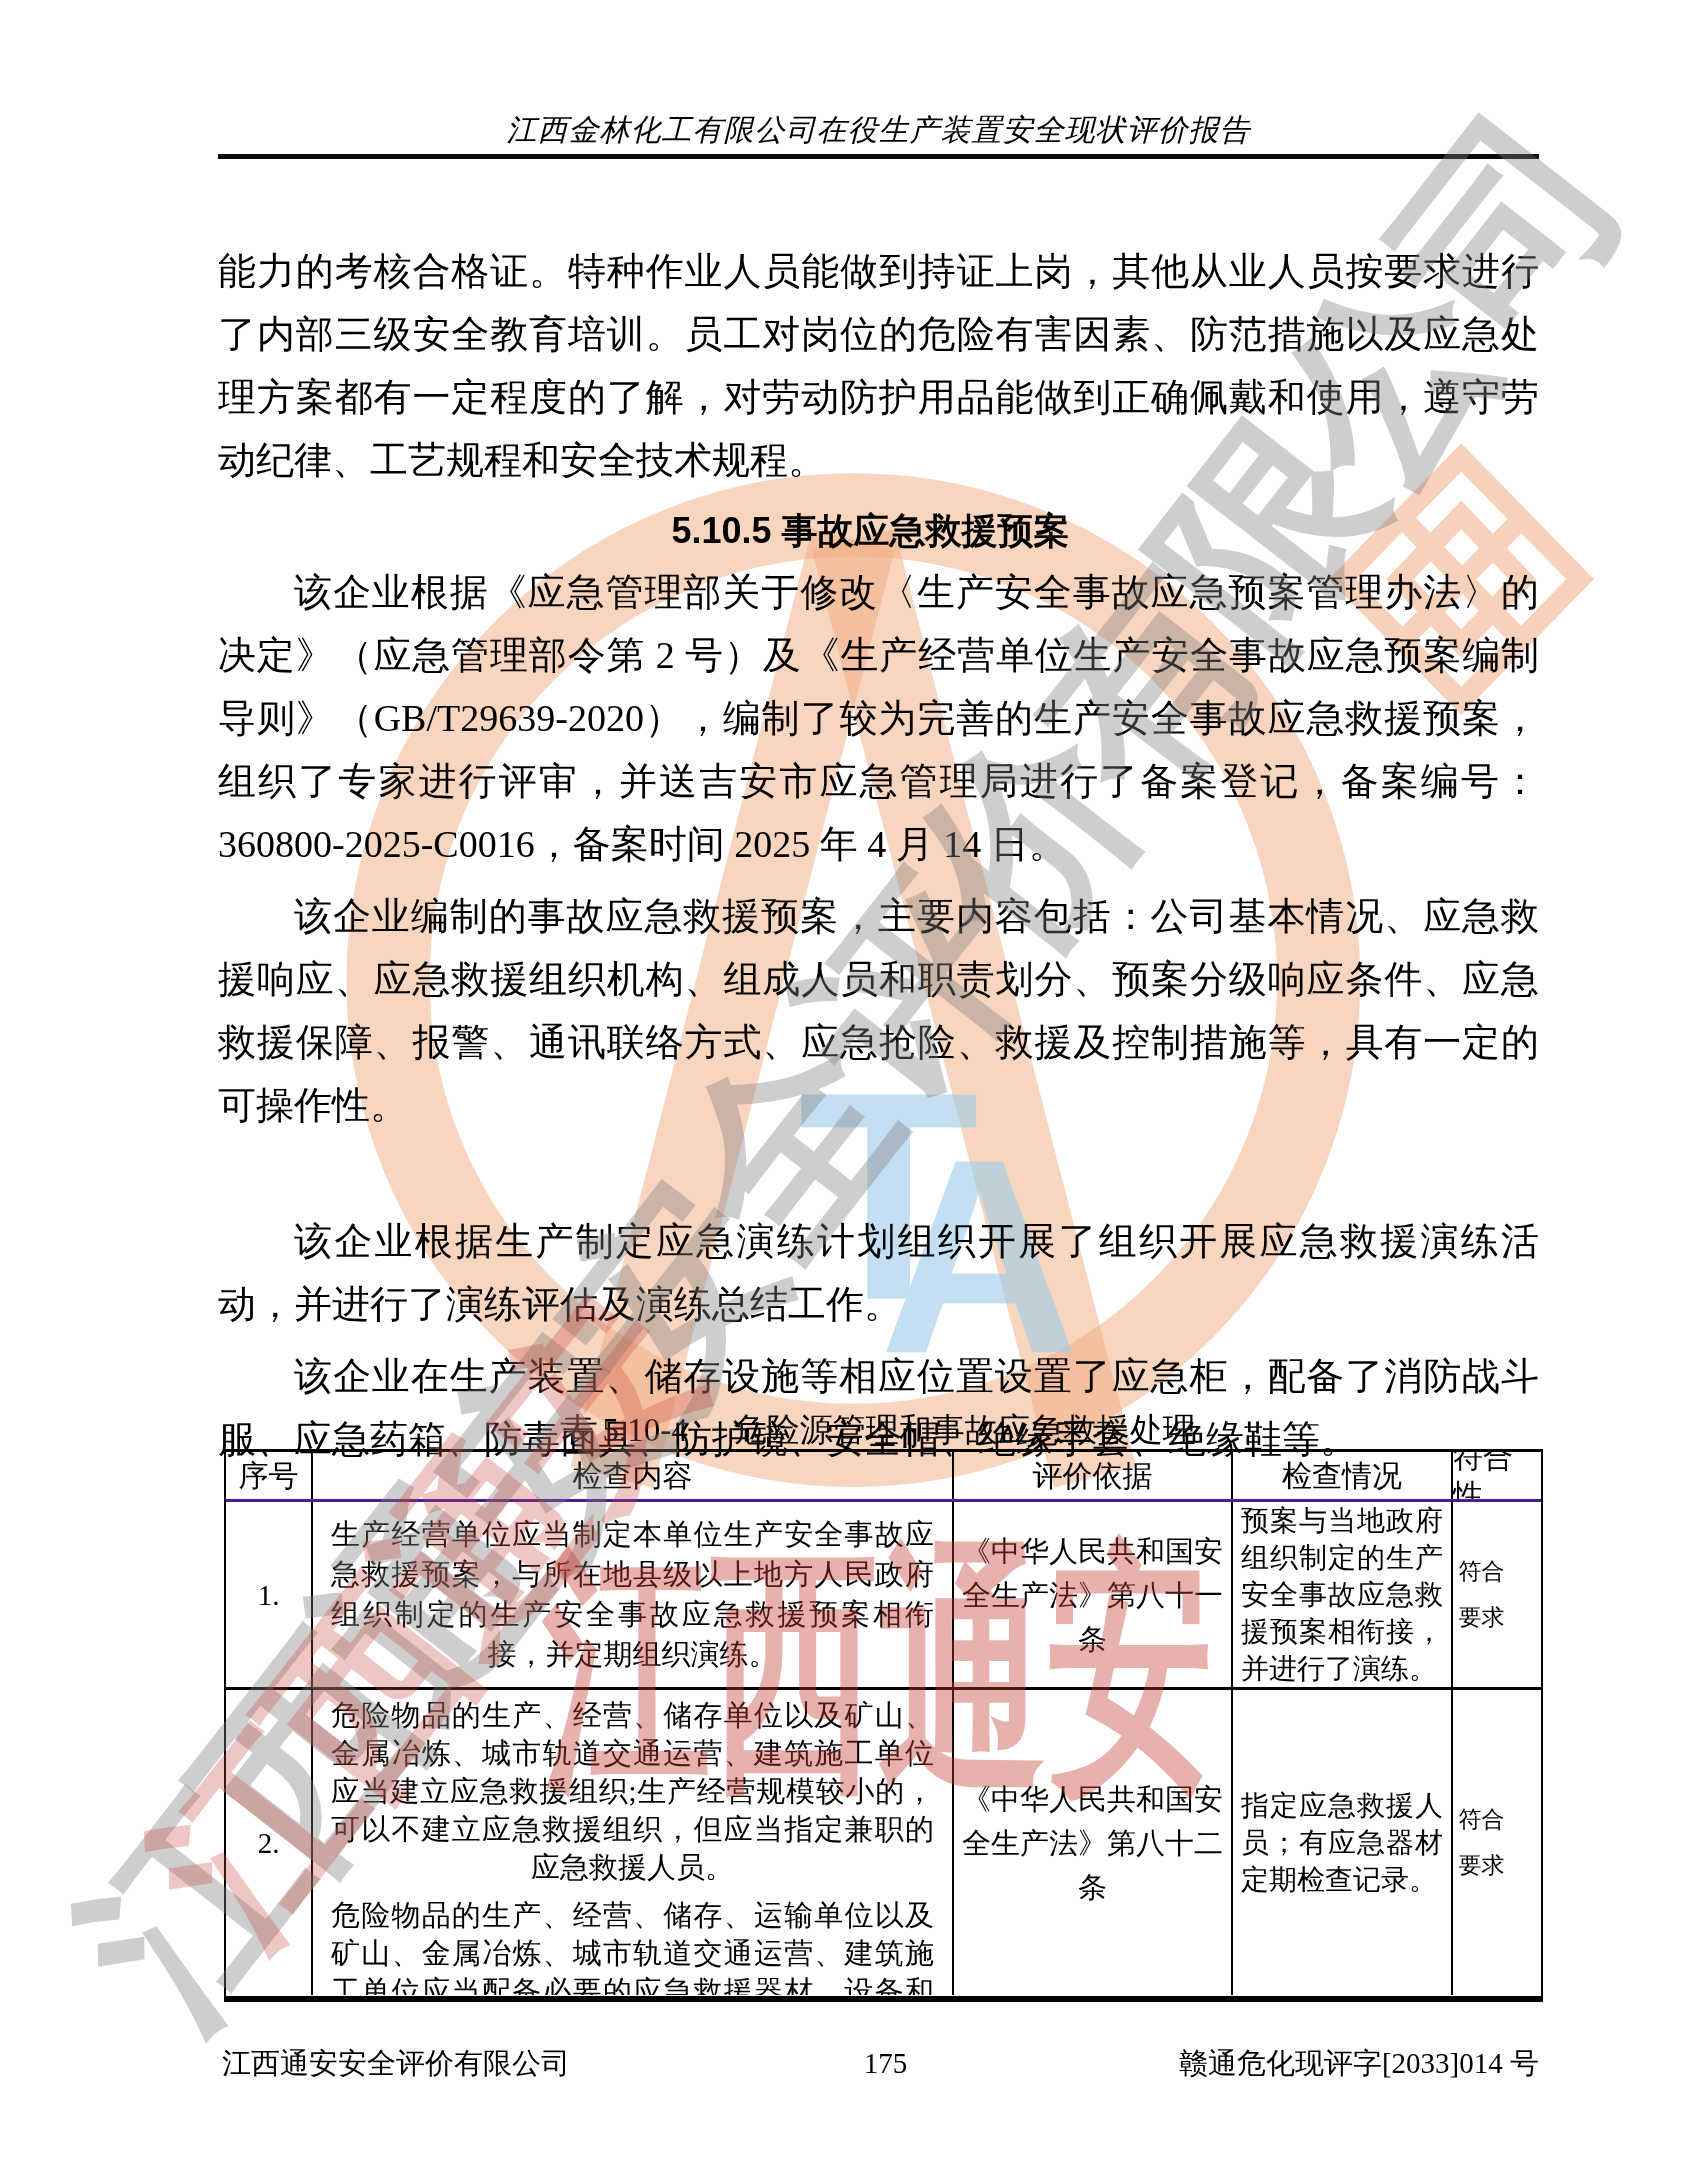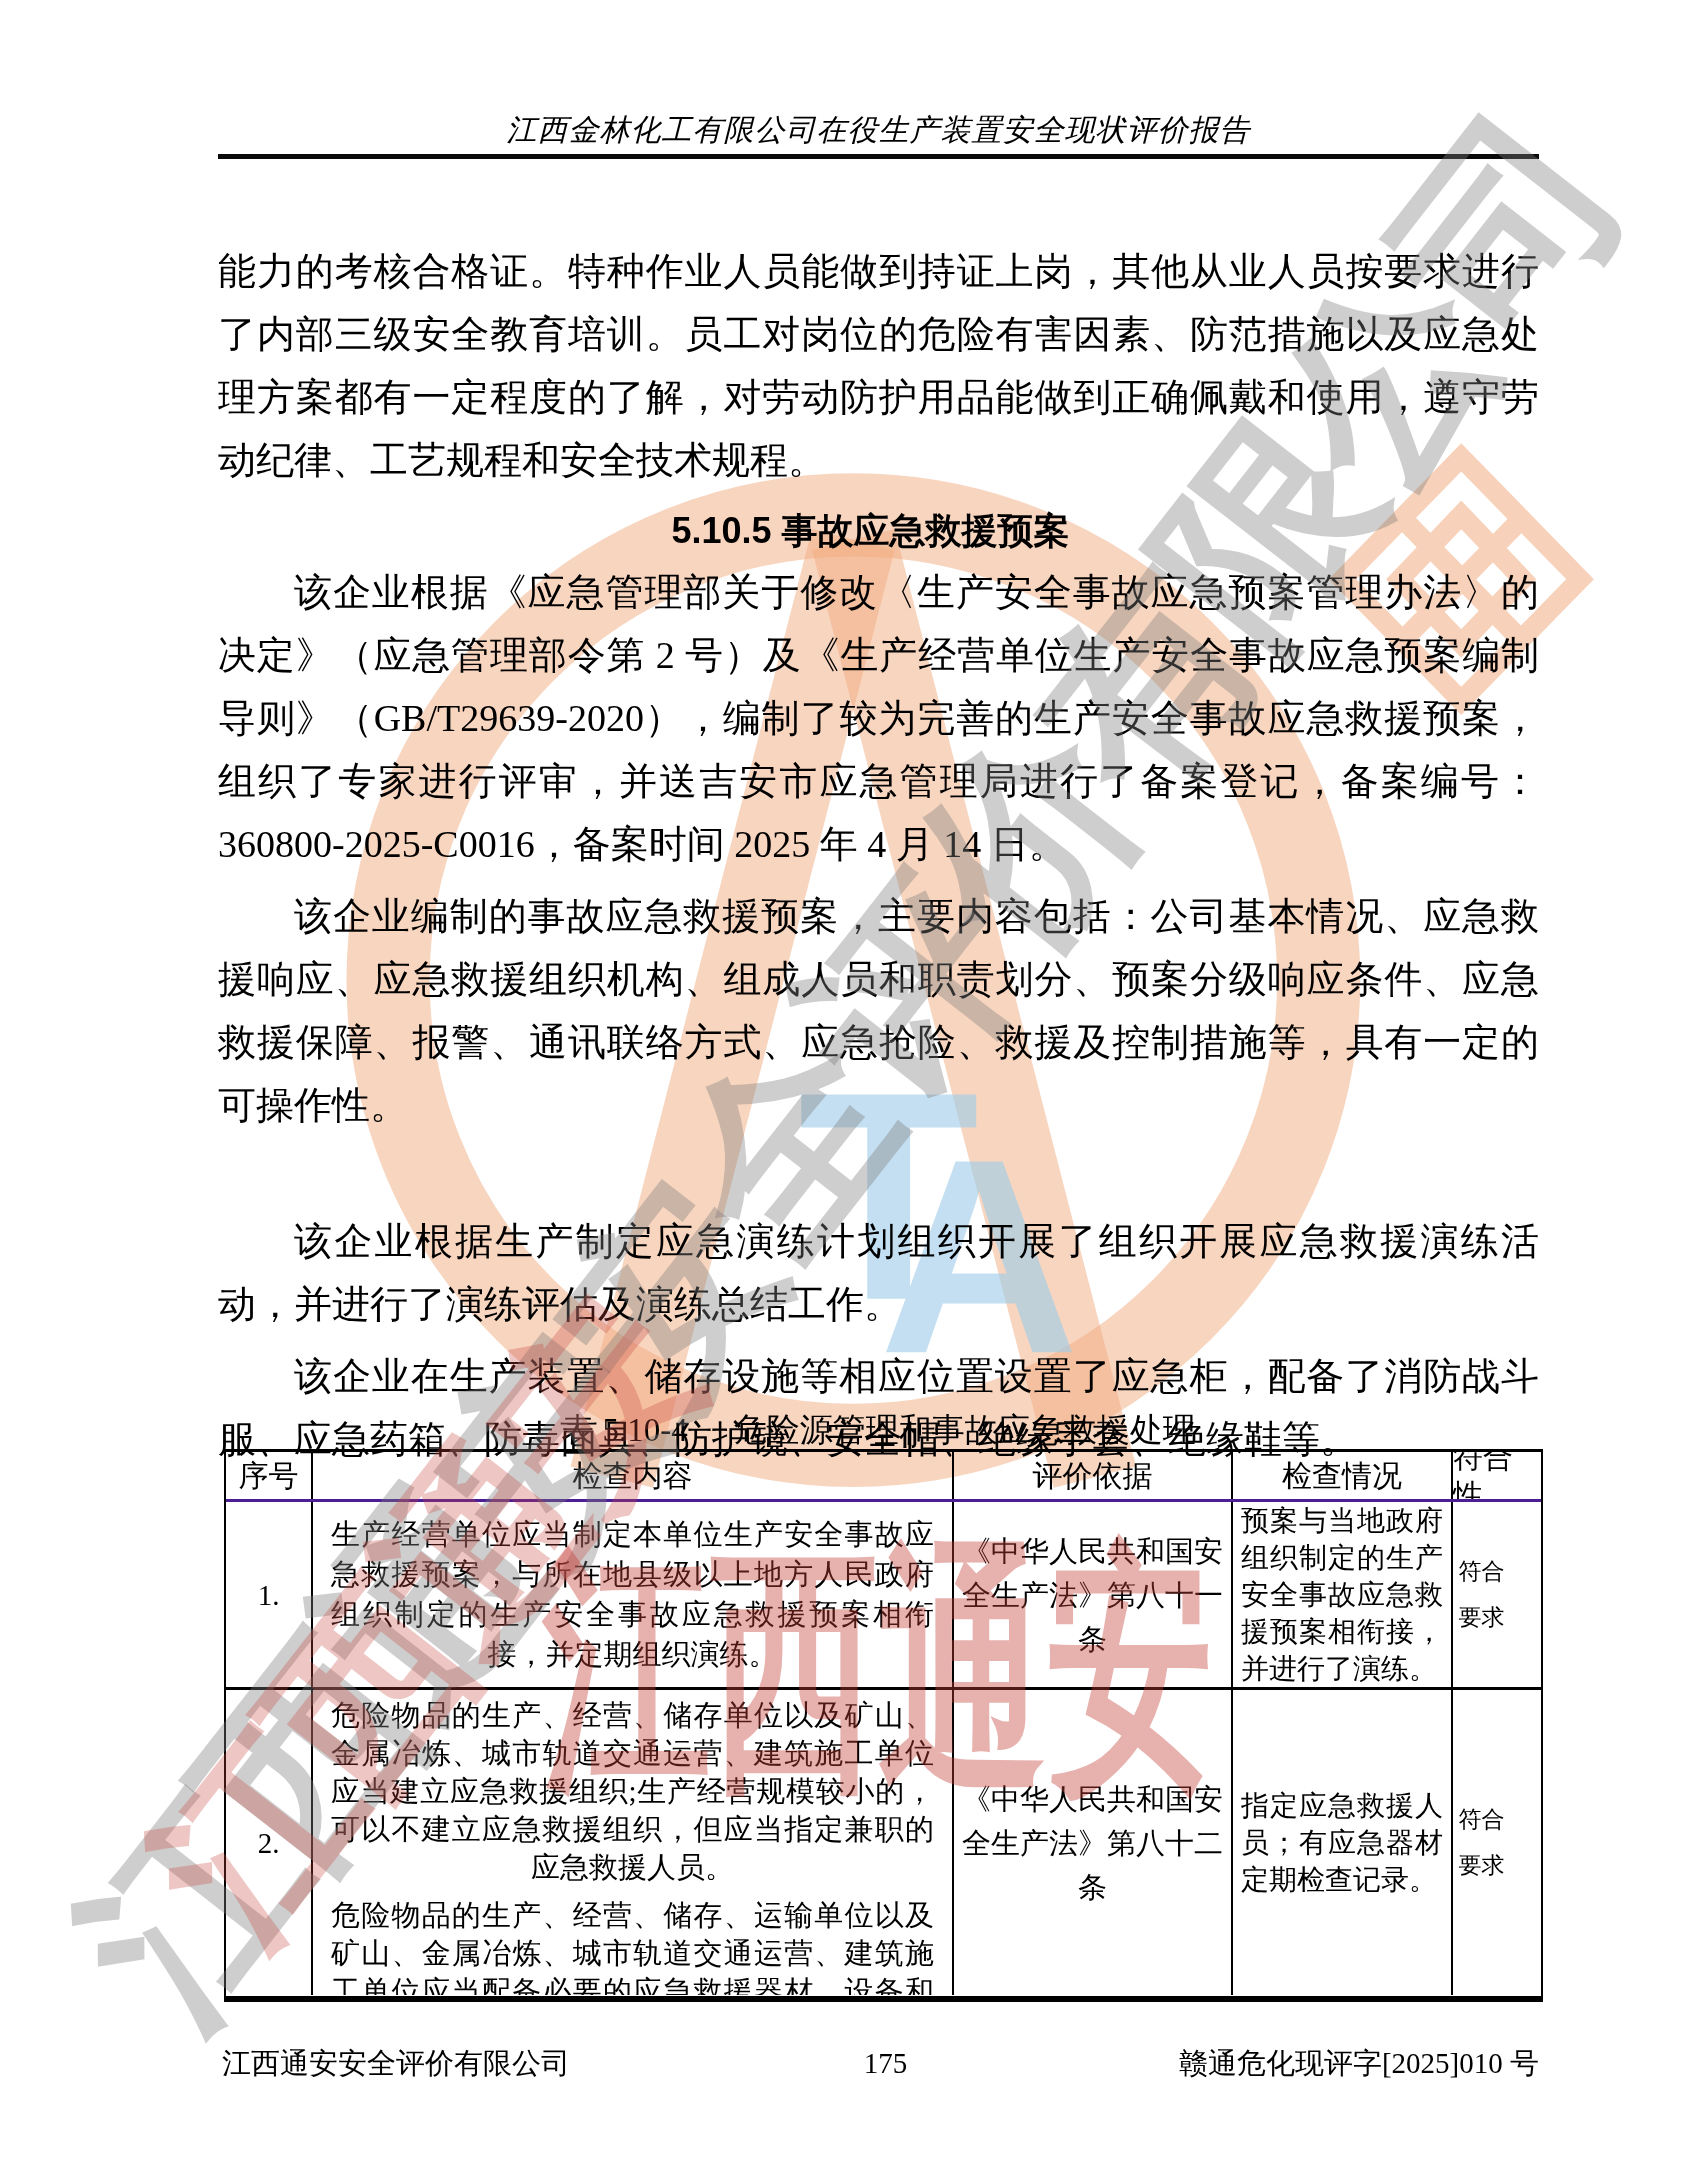--- a/index.html
+++ b/index.html
@@ -198,21 +198,21 @@
       </div>
       <div class="cell c5 cell-conf">
         <div class="conf-txt">符合要求</div>
       </div>
     </div>
   </div>
 
   <div class="footer">
     <span class="f-left">江西通安安全评价有限公司</span>
     <span class="f-center">175</span>
-    <span class="f-right">赣通危化现评字[2025]010 号</span>
+    <span class="f-right">赣通危化现评字[2033]014 号</span>
   </div>
 
 </div>
 
 <div class="layer" id="wm-over">
   <div class="wm-gray-diagonal">江西通安安全评价有限公司</div>
   <div class="wm-red-diagonal">江西通安</div>
   <div class="wm-red-stamp">江西通安</div>
 </div>
 

